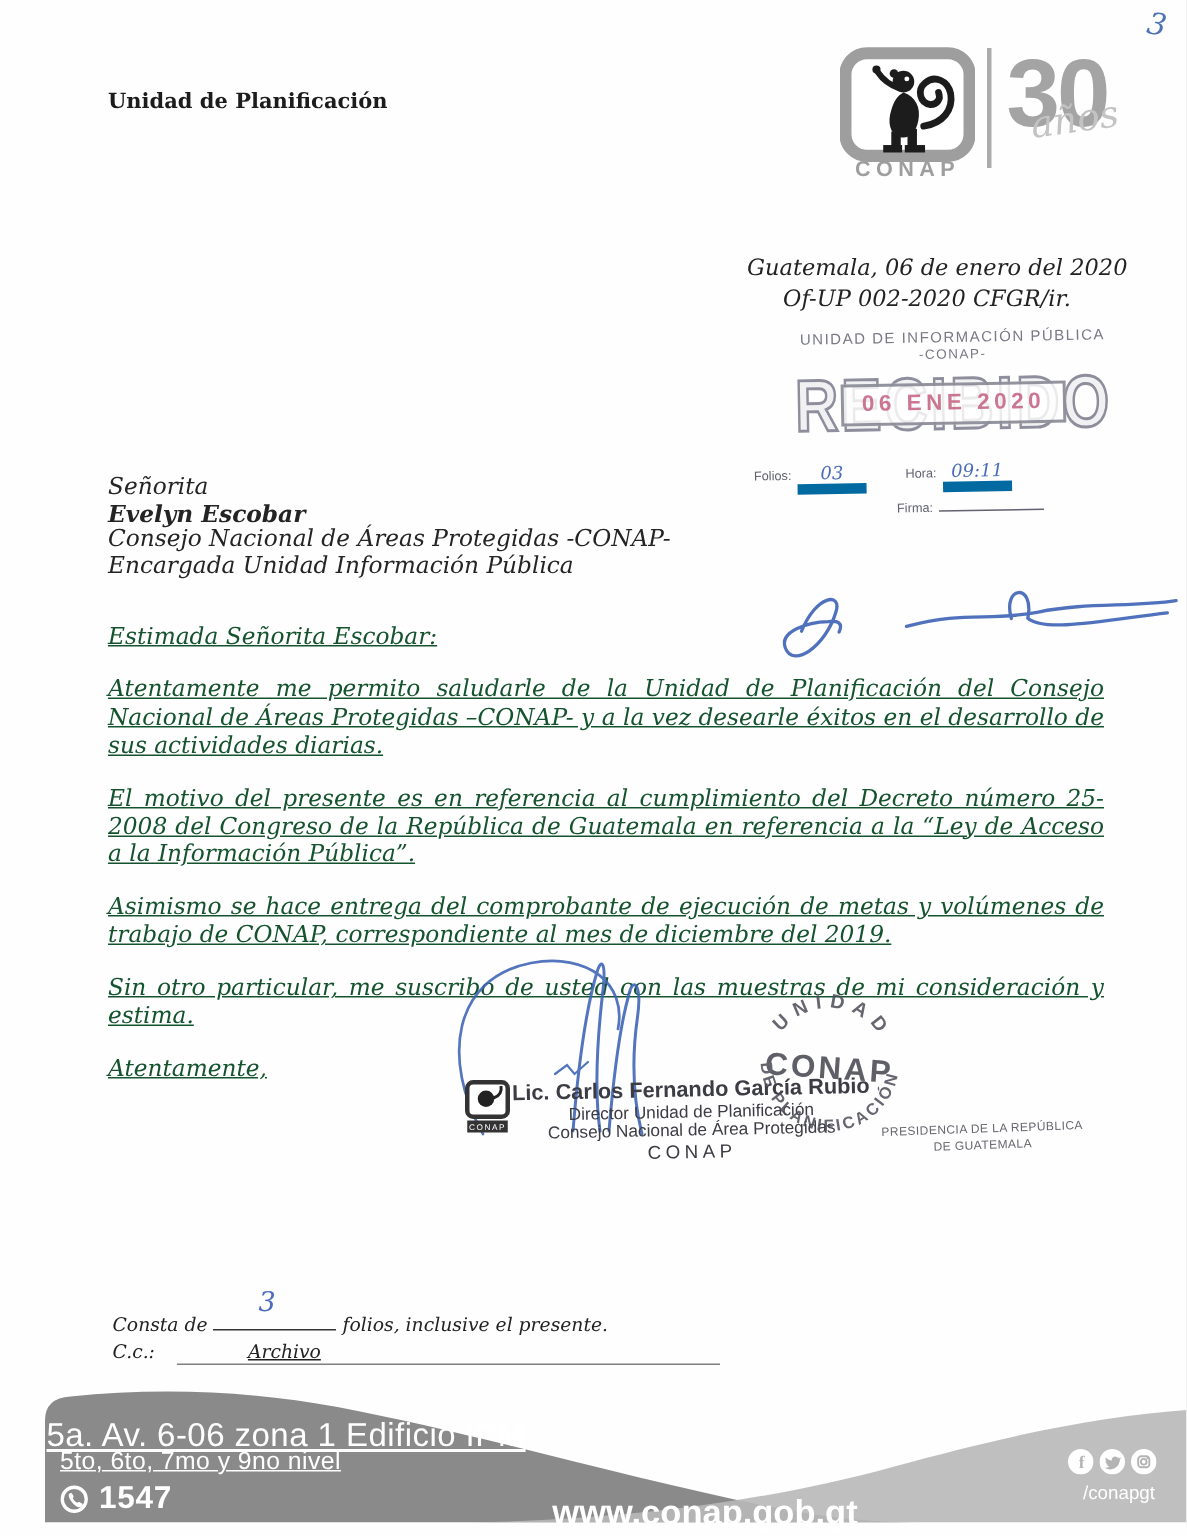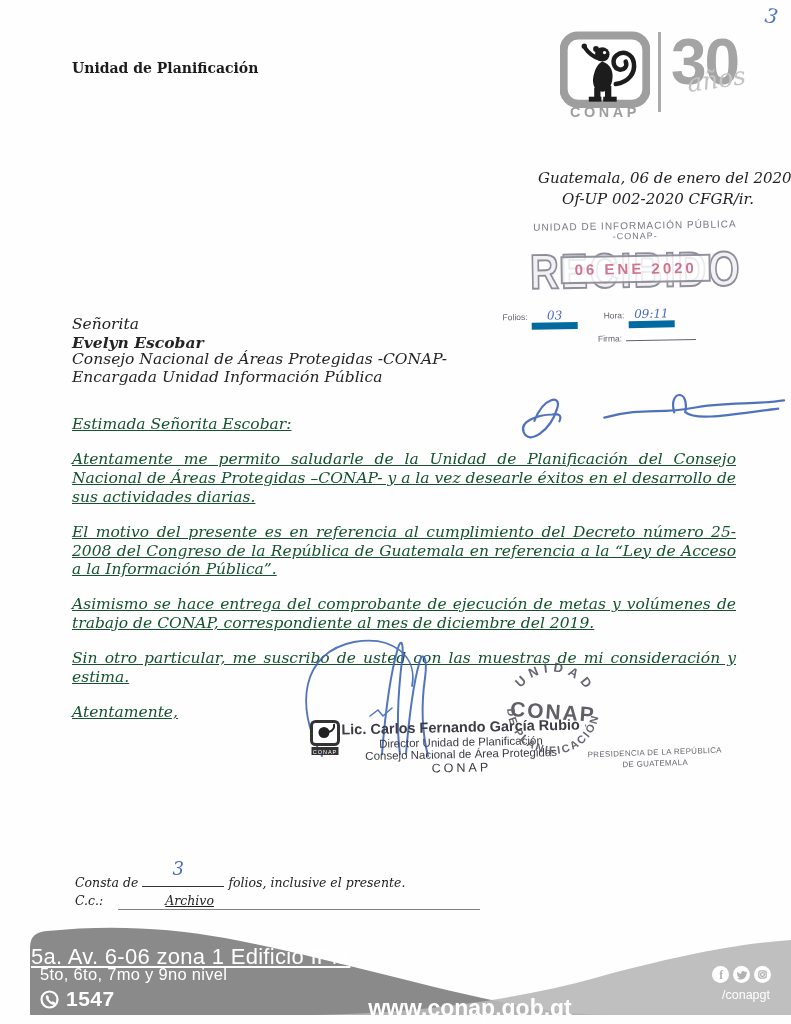--- a/index.html
+++ b/index.html
@@ -12,21 +12,21 @@
   .unit-label{position:absolute;left:72px;top:60px;font-weight:bold;font-size:14px;color:#1c1c1c;}
   .logo-block{position:absolute;left:560px;top:28px;display:flex;align-items:flex-start;}
   .logo-mark{width:90px;height:96px;}
   .logo-divider{width:3px;height:80px;background:#ababab;margin:4px 10px 0 8px;}
   .anniv{position:relative;margin-top:2px;}
   .anniv-num{font:800 64px "Liberation Sans",sans-serif;color:#a4a4a4;line-height:1;letter-spacing:-2px;}
   .anniv-word{position:absolute;right:-8px;bottom:0px;font:italic 25px "DejaVu Serif",serif;
               color:#c3c3c3;transform:rotate(-8deg);}
   
   .dateline{position:absolute;left:498px;top:168px;width:240px;text-align:center;
-            font:italic 15px "DejaVu Serif",serif;color:#222;line-height:1.4;white-space:nowrap;margin-left:40px;}
+            font:italic 15px "DejaVu Serif",serif;color:#222;line-height:1.4;white-space:nowrap;}
   
   .stamp{position:absolute;left:502px;top:220px;width:268px;transform:rotate(-1deg);
          font-family:"Liberation Sans",sans-serif;color:#626272;}
   .stamp-office{font-size:10px;letter-spacing:1px;text-align:center;opacity:.85;}
   .stamp-org{font-size:9px;letter-spacing:1px;text-align:center;opacity:.85;}
   .recibido-wrap{position:relative;height:58px;margin-top:2px;}
   .recibido{font:800 40px "Liberation Sans",sans-serif;letter-spacing:2px;white-space:nowrap;
             color:rgba(130,130,148,0.10);-webkit-text-stroke:1.6px rgba(106,106,124,0.75);
             transform:scaleY(1.22);transform-origin:top;text-align:center;}
   .datebox{position:absolute;left:50%;top:12px;transform:translateX(-50%);
@@ -66,21 +66,21 @@
   .consta{position:absolute;left:75px;top:874px;font:italic 12.5px "DejaVu Serif",serif;color:#222;}
   .blank{display:inline-block;width:82px;border-bottom:1px solid #333;position:relative;height:12px;}
   .blank .three{position:absolute;left:30px;top:-16px;font:italic 18px "DejaVu Serif",serif;color:#4a6cba;}
   .ccrow{position:relative;margin-top:3px;}
   .ccval{margin-left:58px;text-decoration:underline;}
   .longline{position:absolute;left:43px;top:16px;width:362px;border-top:1px solid #555;opacity:.75;}
   
   .footer{position:absolute;left:30px;top:903px;width:761px;height:112px;}
   .f-abs{position:absolute;color:#fff;font-family:"Liberation Sans",sans-serif;}
   .addr1{left:1px;top:41px;font-size:22px;letter-spacing:.3px;text-decoration:underline;}
-  .addr2{left:10px;top:62px;font-size:16.5px;letter-spacing:.3px;}
+  .addr2{left:10px;top:62px;font-size:16.5px;letter-spacing:.3px;text-decoration:underline;}
   .phone-row{left:10px;top:84px;display:flex;align-items:center;gap:7px;}
   .phone-num{font-size:21px;font-weight:bold;letter-spacing:.5px;}
   .website{left:310px;top:92px;width:260px;text-align:center;font-size:23px;font-weight:bold;}
   .social-row{left:682px;top:63px;display:flex;gap:4px;}
   .social-handle{left:680px;top:85px;width:72px;text-align:center;font-size:12.5px;}
 </style>
 </head>
 <body>
 
 <div class="page">

